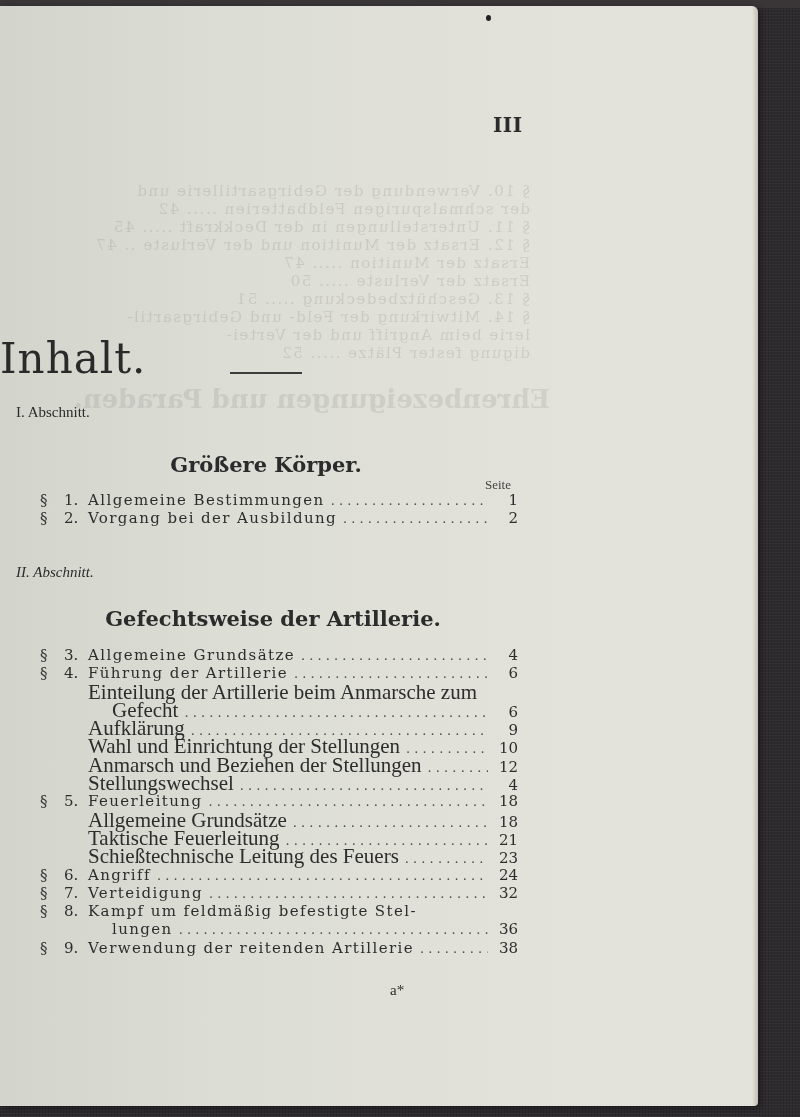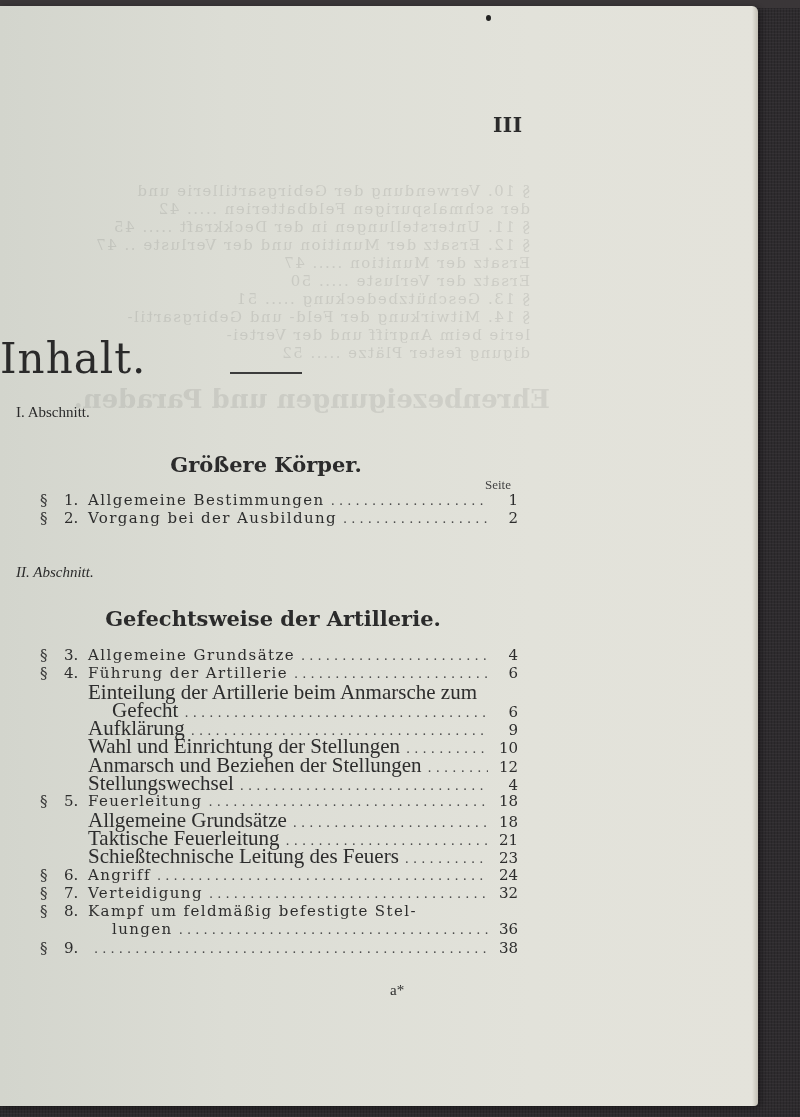--- a/index.html
+++ b/index.html
@@ -225,19 +225,20 @@
       </div>
       <div class="toc-row">
         <span class="indent2"></span>
         <span class="label spaced">lungen</span>
         <span class="leader"></span>
         <span class="page-ref">36</span>
       </div>
       <div class="toc-row">
         <span class="para">§</span>
         <span class="num">9.</span>
+        <span class="label spaced">Verwendung der reitenden Artillerie</span>
         <span class="leader"></span>
         <span class="page-ref">38</span>
       </div>
     </div>
 
   <div class="signature">a*</div>
 </div>
 
 </body></html>

